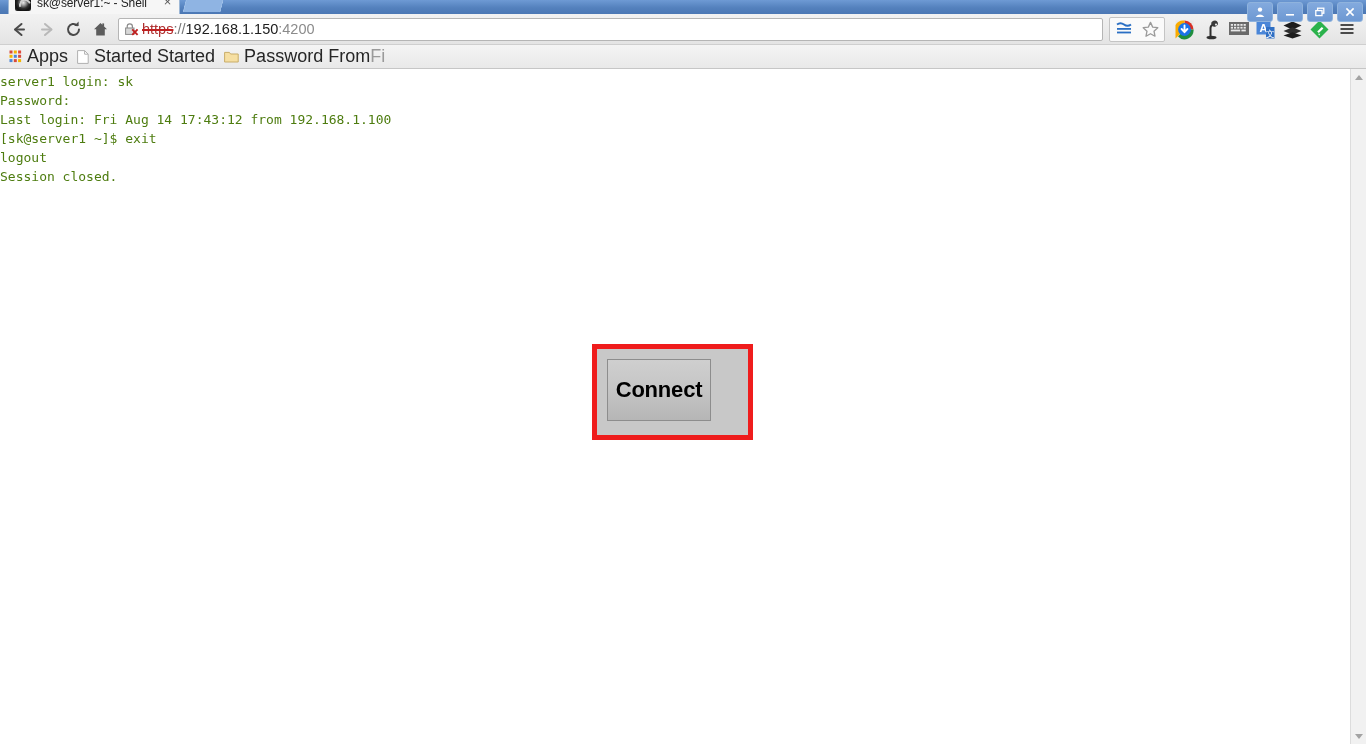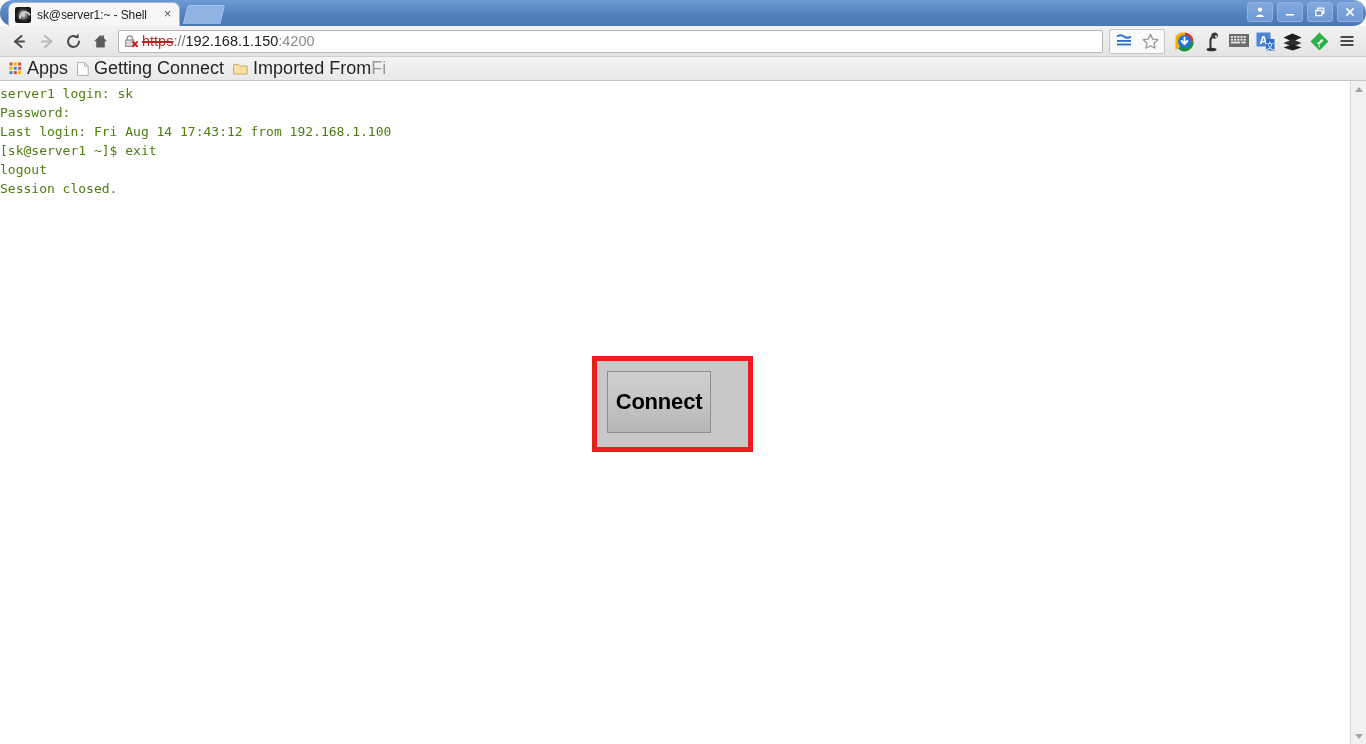--- a/index.html
+++ b/index.html
@@ -16,27 +16,26 @@
   
   .window {
     width: 1366px;
     height: 744px;
     position: relative;
     display: flex;
     flex-direction: column;
   }
 
   .tabstrip {
-    height: 26px;
+    height: 14px;
     background: linear-gradient(to bottom, #6e9ad4 0%, #5481bd 55%, #4b77b4 100%);
     position: relative;
     display: flex;
     align-items: flex-end;
     flex: none;
-    border-radius: 13px;
   }
 
   .tab {
     margin-left: 8px;
     height: 24px;
     min-width: 172px;
     max-width: 172px;
     background: #f6f6f6;
     border-top-left-radius: 7px;
     border-top-right-radius: 7px;
@@ -474,30 +473,30 @@
       <span>Apps</span>
     </div>
 
     <div class="bm">
       <span class="bm-ico">
         <svg width="12" height="14" viewBox="0 0 12 14">
           <path d="M0.6 0.6 L7.6 0.6 L11.2 4.2 L11.2 13.4 L0.6 13.4 Z" fill="#ffffff" stroke="#b0b0b0" stroke-width="1"></path>
           <path d="M7.6 0.6 L7.6 4.2 L11.2 4.2" fill="none" stroke="#b0b0b0" stroke-width="1"></path>
         </svg>
       </span>
-      <span>Getting Connect</span>
+      <span>Started Started</span>
     </div>
 
     <div class="bm">
       <span class="bm-ico">
         <svg width="15" height="13" viewBox="0 0 15 13">
           <path d="M0.6 2.4 L5.4 2.4 L6.6 4 L14.2 4 L14.2 12 L0.6 12 Z" fill="#f6dfa2" stroke="#c9ad68" stroke-width="1"></path>
         </svg>
       </span>
-      <span>Imported From </span>
+      <span>Password From </span>
         <span class="bm-fade">Fi</span>
     </div>
   </div>
 
   <div class="content">
 
     <div class="terminal">server1 login: sk
 Password:
 Last login: Fri Aug 14 17:43:12 from 192.168.1.100
 [sk@server1 ~]$ exit

